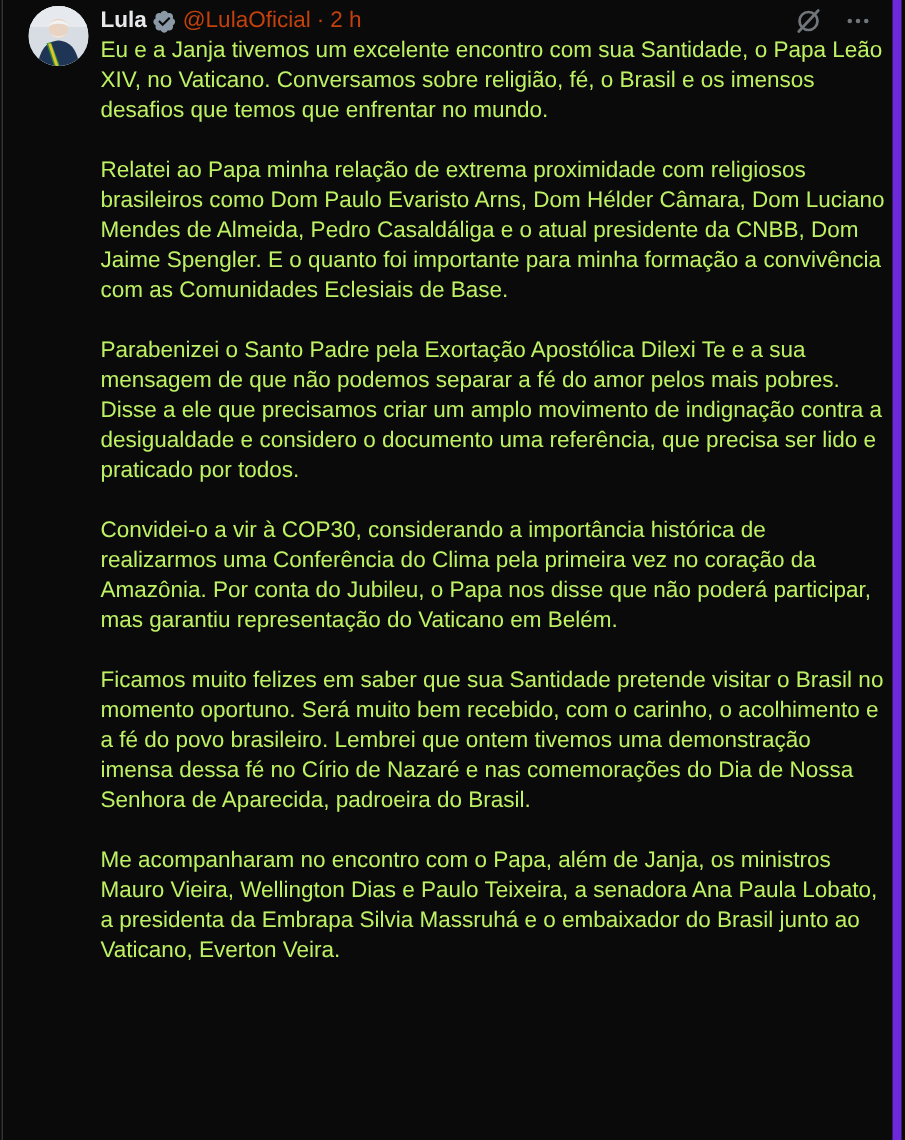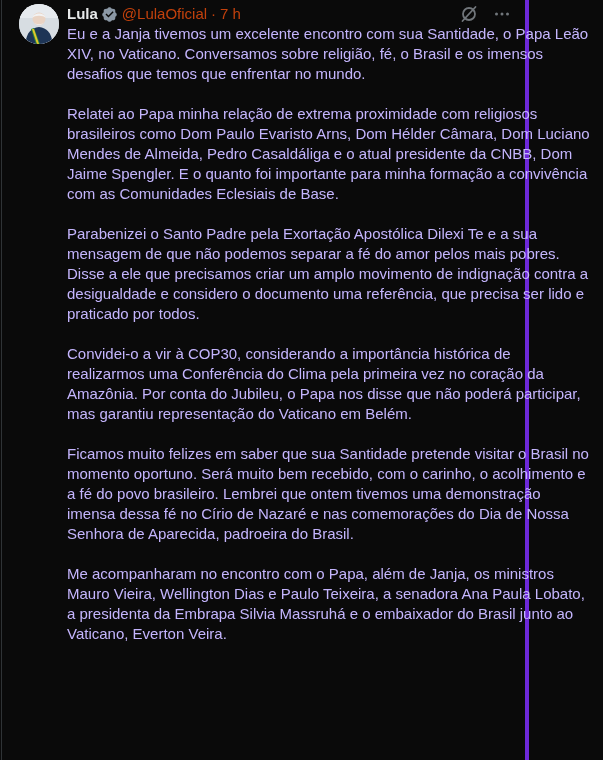--- a/index.html
+++ b/index.html
@@ -12,24 +12,24 @@
       height: 760px;
       overflow: hidden;
       font-family: "Liberation Sans", "DejaVu Sans", sans-serif;
       color: #e7e9ea;
       position: relative;
     }
     .frame {
       position: absolute;
       left: 1px;
       top: 0;
-      width: 528px;
+      width: 600px;
       height: 760px;
       border-left: 1px solid #2f3336;
-      border-right: 4px solid #6d28d9;
+      border-right: 6px solid #6d28d9;
       box-sizing: border-box;
       background: #0a0a0a;
     }
     .avatar {
       position: absolute;
       left: 17px;
       top: 4px;
       width: 40px;
       height: 40px;
       border-radius: 50%;
@@ -78,21 +78,21 @@
       justify-content: center;
       cursor: pointer;
     }
     .body {
       position: absolute;
       left: 65px;
       top: 24px;
       width: 525px;
       font-size: 15px;
       line-height: 20px;
-      color: #c4b5fd;
+      color: #bef264;
     }
     .para {
       margin: 0 0 20px 0;
     }
     .para:last-child { margin-bottom: 12px; }
   </style>
 </head>
 <body>
 
 <div class="frame">
@@ -113,21 +113,21 @@
   <div class="header">
     <span class="name">Lula</span>
     <span class="badge">
       <svg width="17" height="17" viewBox="0 0 24 24">
         <path fill="#8b98a5" d="M22.25 12c0-1.43-.88-2.67-2.19-3.34.46-1.39.2-2.9-.81-3.91s-2.52-1.27-3.91-.81c-.66-1.31-1.91-2.19-3.34-2.19s-2.67.88-3.33 2.19c-1.4-.46-2.91-.2-3.92.81s-1.26 2.52-.8 3.91c-1.31.67-2.2 1.91-2.2 3.34s.89 2.67 2.2 3.34c-.46 1.39-.21 2.9.8 3.91s2.52 1.26 3.91.81c.67 1.31 1.91 2.19 3.34 2.19s2.68-.88 3.34-2.19c1.39.45 2.9.2 3.91-.81s1.27-2.52.81-3.91c1.31-.67 2.19-1.91 2.19-3.34z"></path>
         <path fill="#0a0a0a" d="M10.54 16.2l-4.2-4.2 1.41-1.41 2.79 2.79 5.88-5.88 1.41 1.41z"></path>
       </svg>
     </span>
     <span class="handle">@LulaOficial</span>
     <span class="dot">·</span>
-    <span class="time">7 h</span>
+    <span class="time">2 h</span>
   </div>
 
   <div class="actions">
     <span class="icon-btn">
       <svg width="20" height="20" viewBox="0 0 20 20">
         <circle cx="10" cy="10" r="6" fill="none" stroke="#71767b" stroke-width="1.8"></circle>
         <line x1="3.5" y1="17" x2="16.5" y2="3" stroke="#71767b" stroke-width="1.8" stroke-linecap="round"></line>
       </svg>
     </span>
     <span class="icon-btn">

